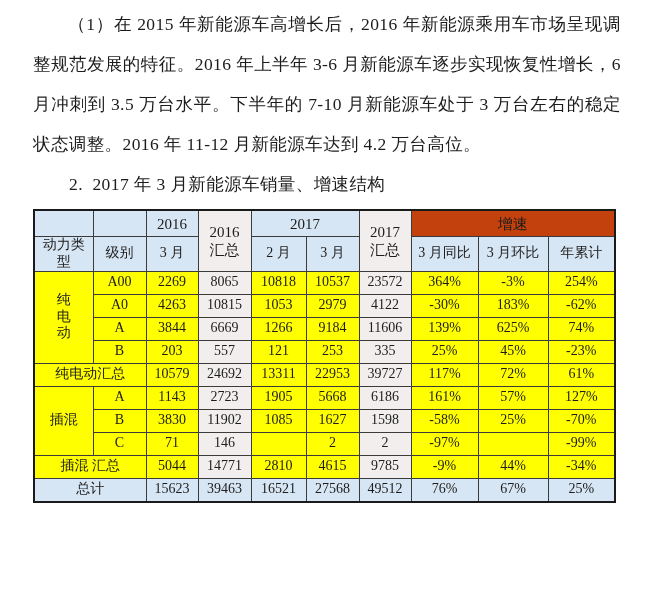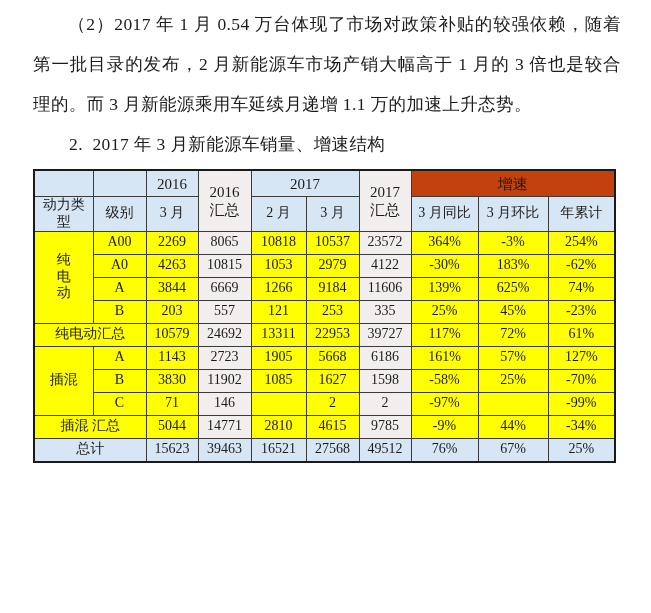--- a/index.html
+++ b/index.html
@@ -62,21 +62,21 @@
     white-space: pre-line;
     font-size: 14px;
     line-height: 19px;
   }
 </style>
 </head>
 <body>
 
 <div class="doc">
 
-  <p class="para">（2）2017 年 1 月 0.54 万台体现了市场对政策补贴的较强依赖，随着第一批目录的发布，2 月新能源车市场产销大幅高于 1 月的 3 倍也是较合理的。而 3 月新能源乘用车延续月递增 1.1 万的加速上升态势。</p>
+  <p class="para">（1）在 2015 年新能源车高增长后，2016 年新能源乘用车市场呈现调整规范发展的特征。2016 年上半年 3-6 月新能源车逐步实现恢复性增长，6 月冲刺到 3.5 万台水平。下半年的 7-10 月新能源车处于 3 万台左右的稳定状态调整。2016 年 11-12 月新能源车达到 4.2 万台高位。</p>
 
   <h3 class="heading">2.  2017 年 3 月新能源车销量、增速结构</h3>
 
   <table class="sales">
     <colgroup>
       <col style="width:59px">
         <col style="width:53px">
         <col style="width:52px">
       <col style="width:53px">
         <col style="width:55px">

